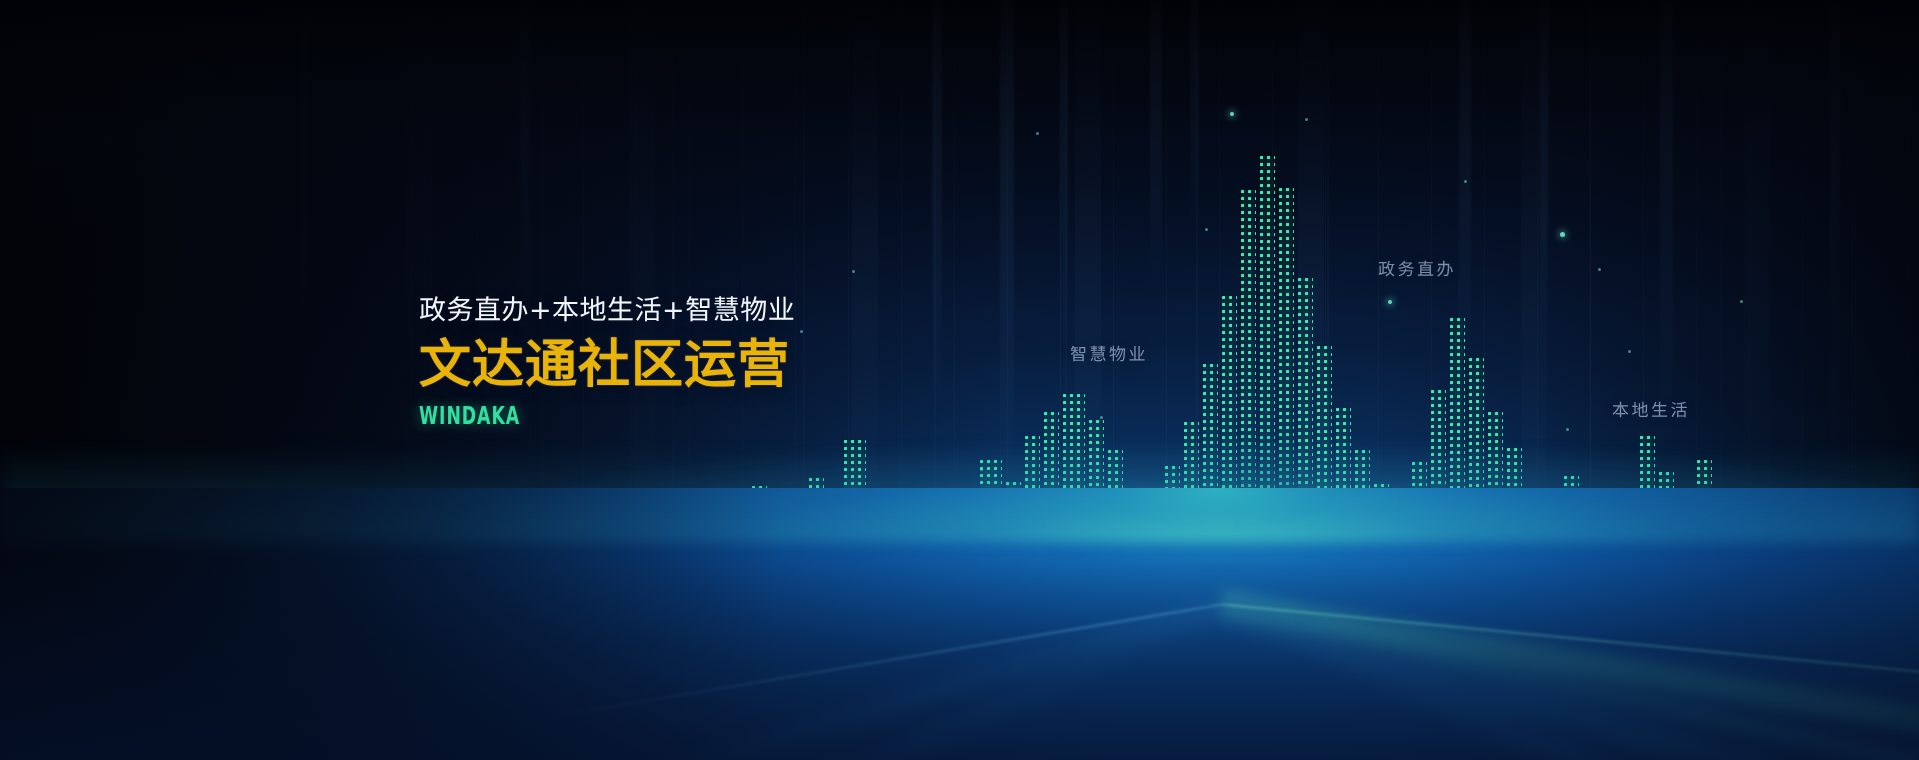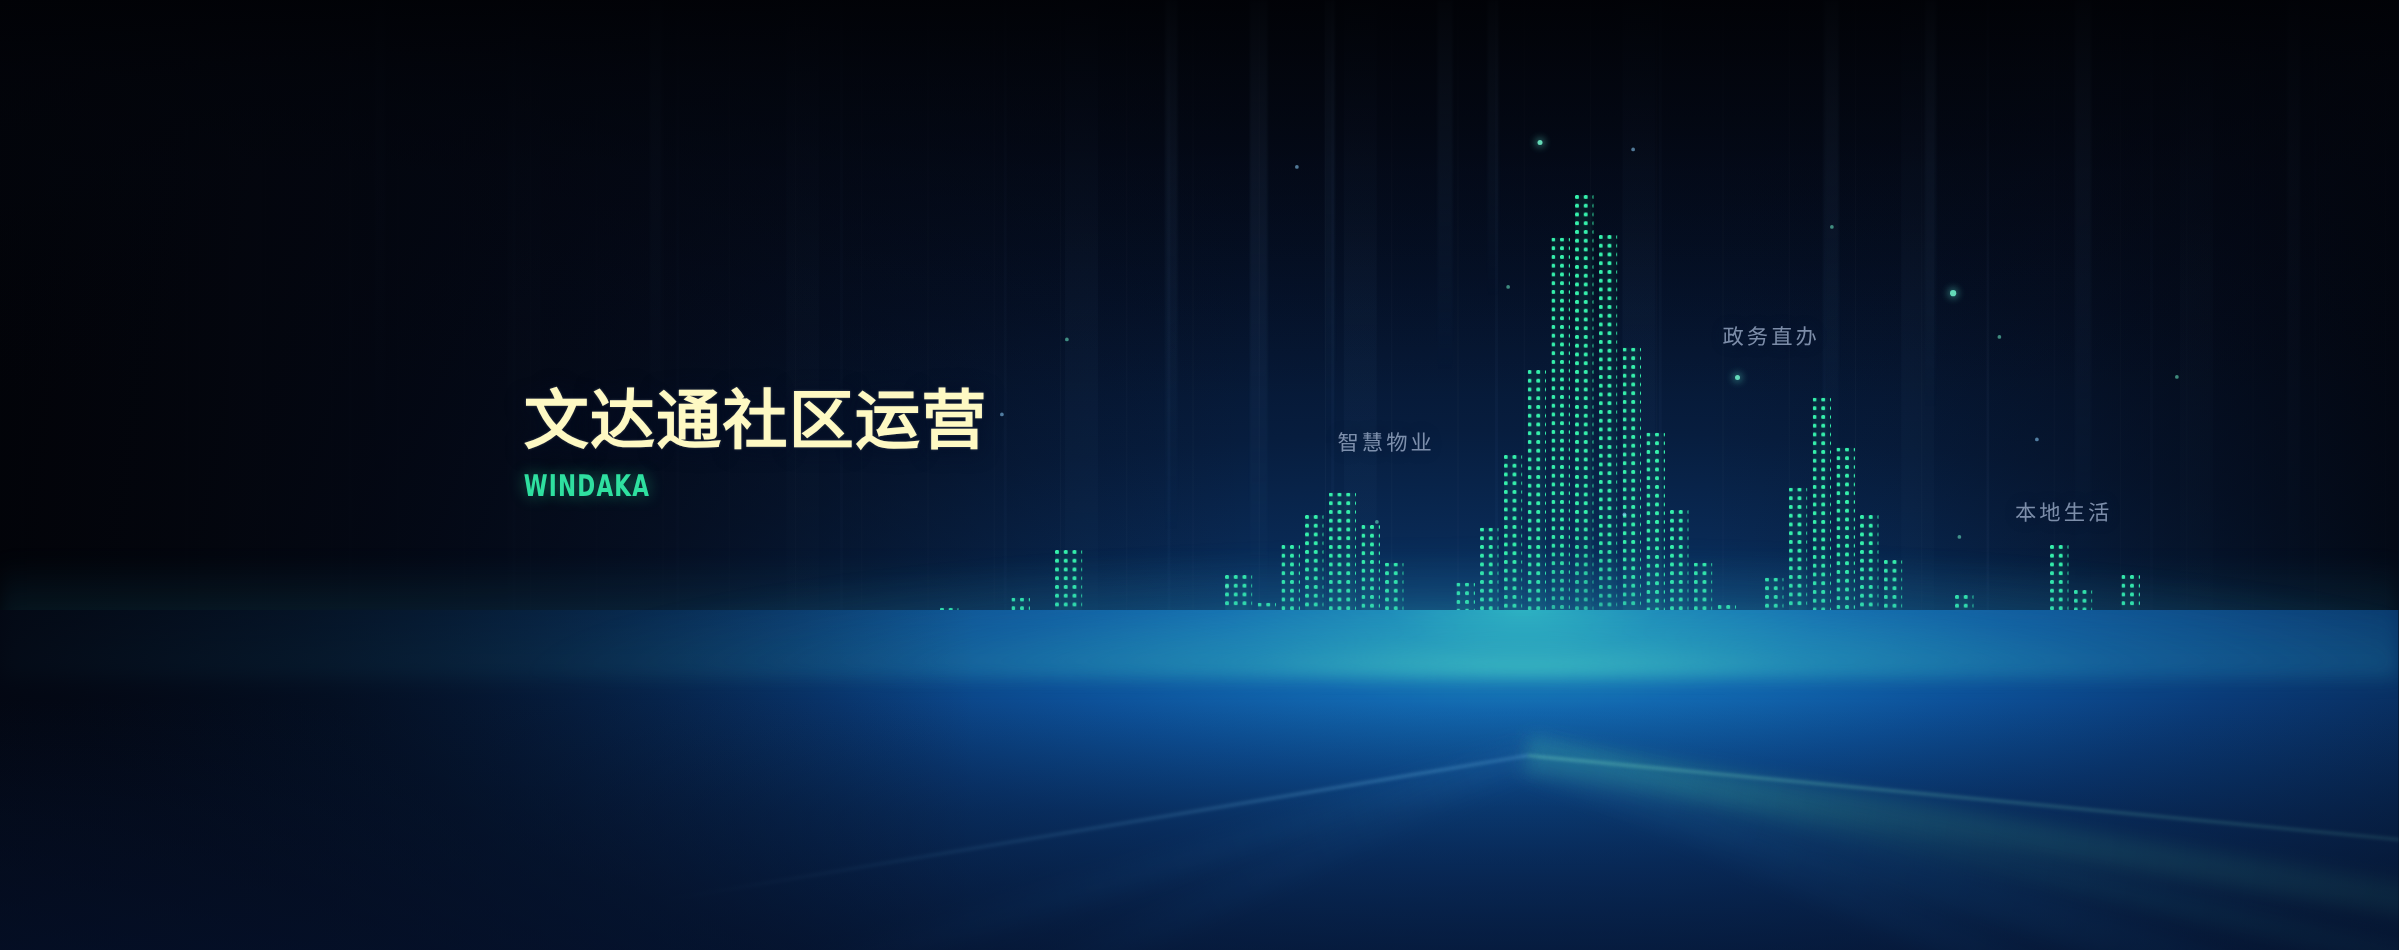--- a/index.html
+++ b/index.html
@@ -160,21 +160,21 @@
     font-family:"DejaVu Sans","Liberation Sans",sans-serif;
     font-size:27px;
     font-weight:400;
     letter-spacing:.5px;
     line-height:1;
     white-space:nowrap;
     text-shadow:0 1px 10px rgba(5,15,40,.85);
   }
   #title{
     margin-top:14px;
-    color:#fef9c3;
+    color:#eab308;
     font-family:"DejaVu Sans","Liberation Sans",sans-serif;
     font-size:52px;
     font-weight:700;
     letter-spacing:1px;
     line-height:1.05;
     white-space:nowrap;
     text-shadow:0 2px 16px rgba(3,12,35,.9), 0 0 2px rgba(255,255,255,.35);
   }
   #brand{
     margin-top:10px;
@@ -318,17 +318,18 @@
   <div id="floor-left-dark"></div>
   <div id="floor-bottom-dark"></div>
 
   <div id="city-labels">
       <div class="city-label" style="left: 1378px; top: 255px;">政务直办</div>
       <div class="city-label" style="left: 1070px; top: 340px;">智慧物业</div>
       <div class="city-label" style="left: 1612px; top: 396px;">本地生活</div>
     </div>
 
   <div id="headline">
+    <div id="subtitle">政务直办+本地生活+智慧物业</div>
     <div id="title">文达通社区运营</div>
     <div id="brand">WINDAKA</div>
   </div>
 
 </div>
 
 </body></html>

